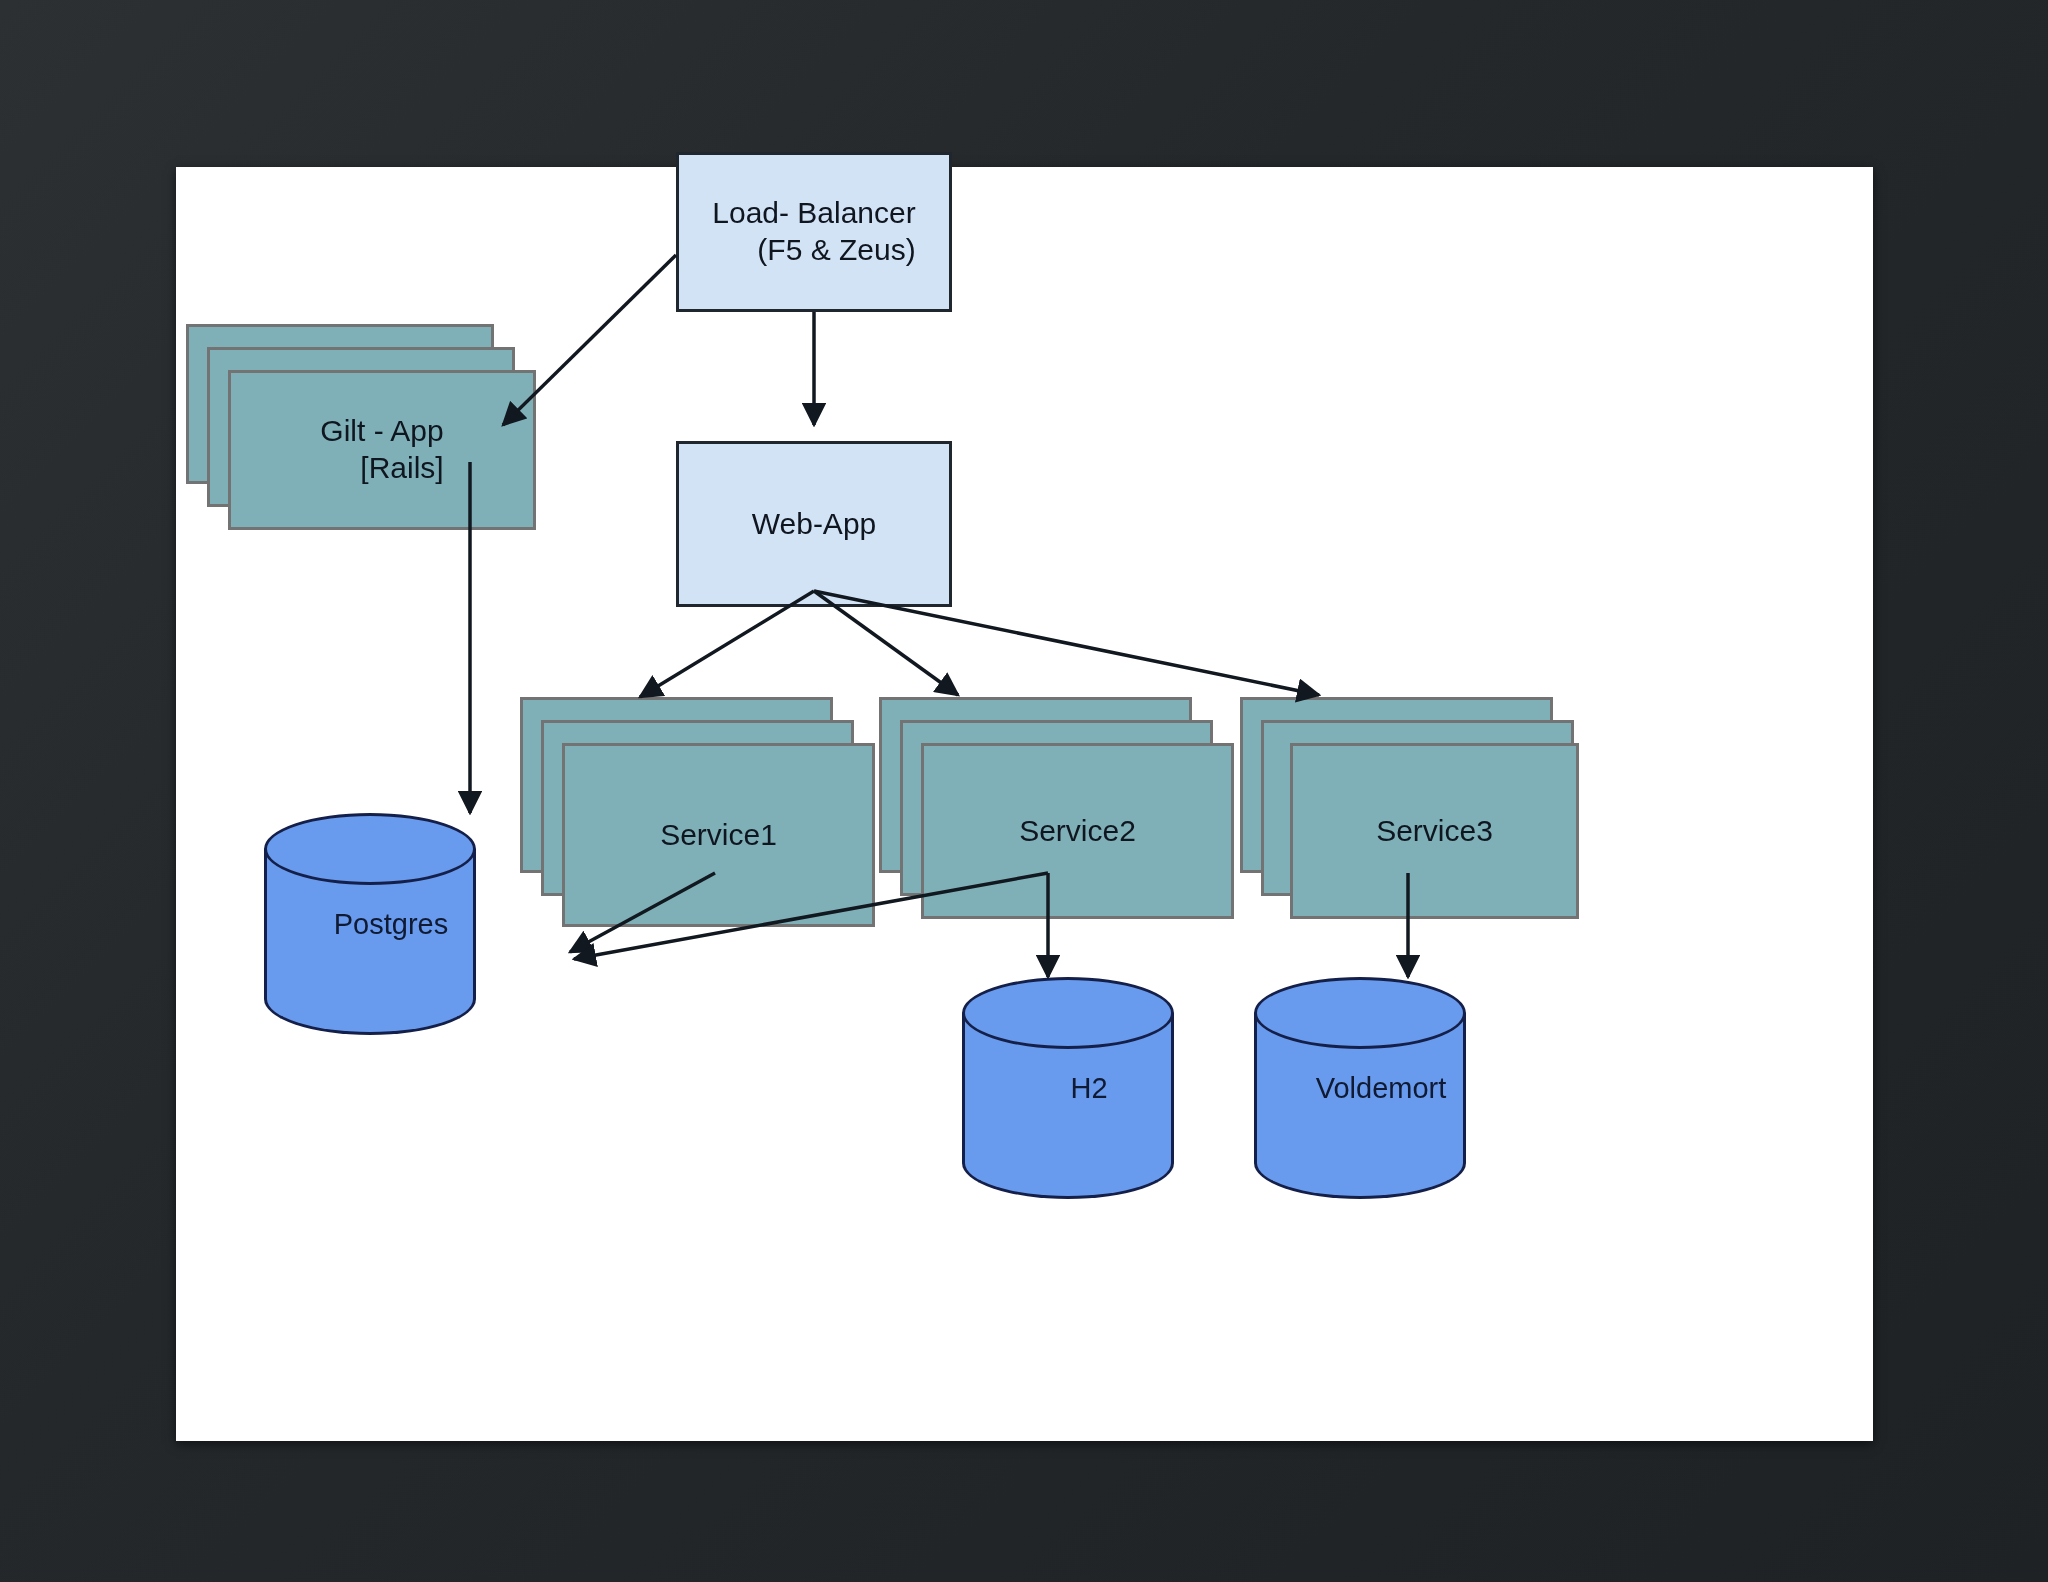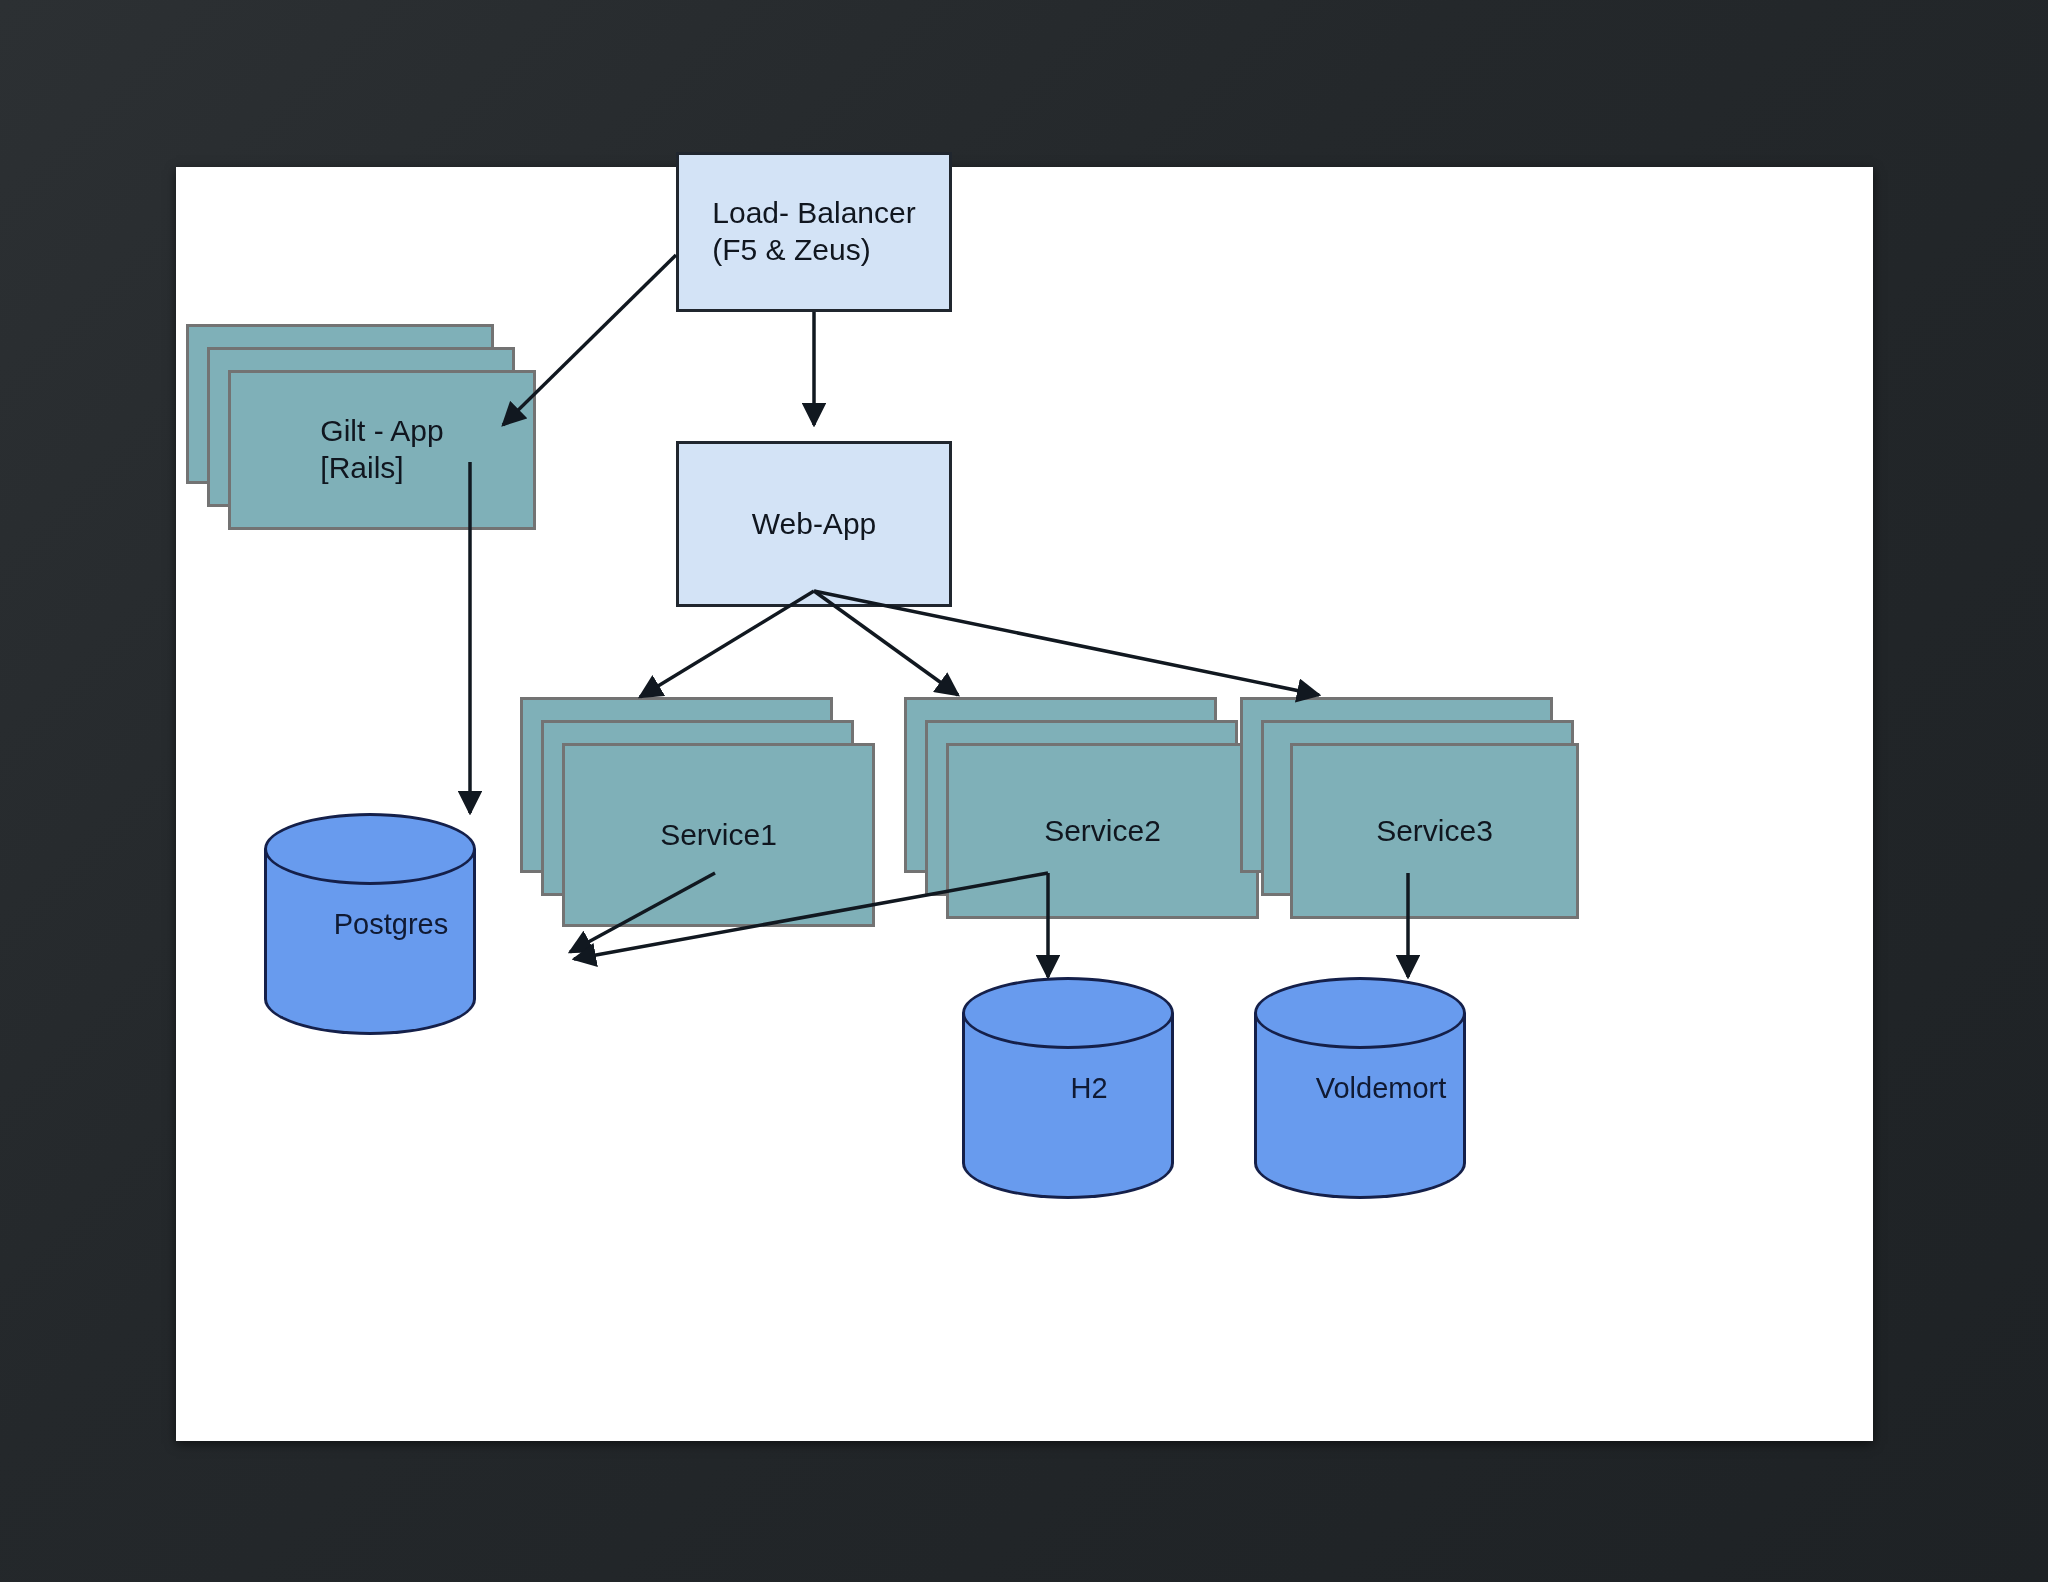--- a/index.html
+++ b/index.html
@@ -22,21 +22,21 @@
     top: 167px;
     width: 1697px;
     height: 1274px;
     background: #ffffff;
     box-shadow: 0 3px 10px rgba(0,0,0,0.55);
   }
   
   .node-label {
     position: relative;
     z-index: 3;
-    text-align: left;
+    text-align: right;
     color: #10161f;
     font-size: 30px;
     line-height: 1.22;
     white-space: pre-line;
     pointer-events: none;
   }
   
   .box {
     position: absolute;
     box-sizing: border-box;
@@ -166,21 +166,21 @@
     </div>
 
     <div class="stack" style="left:344px; top:530px; width:355px; height:225px;">
       <div class="sheet s1" style="width:313px; height:176px;"></div>
       <div class="sheet s2" style="width:313px; height:176px;"></div>
       <div class="sheet s3" style="width:313px; height:184px;">
         <div class="node-label">Service1</div>
       </div>
     </div>
 
-    <div class="stack" style="left:703px; top:530px; width:285px; height:225px;margin-left:25px;">
+    <div class="stack" style="left:703px; top:530px; width:285px; height:225px;">
       <div class="sheet s1" style="width:313px; height:176px;"></div>
       <div class="sheet s2" style="width:313px; height:176px;"></div>
       <div class="sheet s3" style="width:313px; height:176px;">
         <div class="node-label">Service2</div>
       </div>
     </div>
 
     <div class="stack" style="left:1064px; top:530px; width:355px; height:225px;">
       <div class="sheet s1" style="width:313px; height:176px;"></div>
       <div class="sheet s2" style="width:313px; height:176px;"></div>

